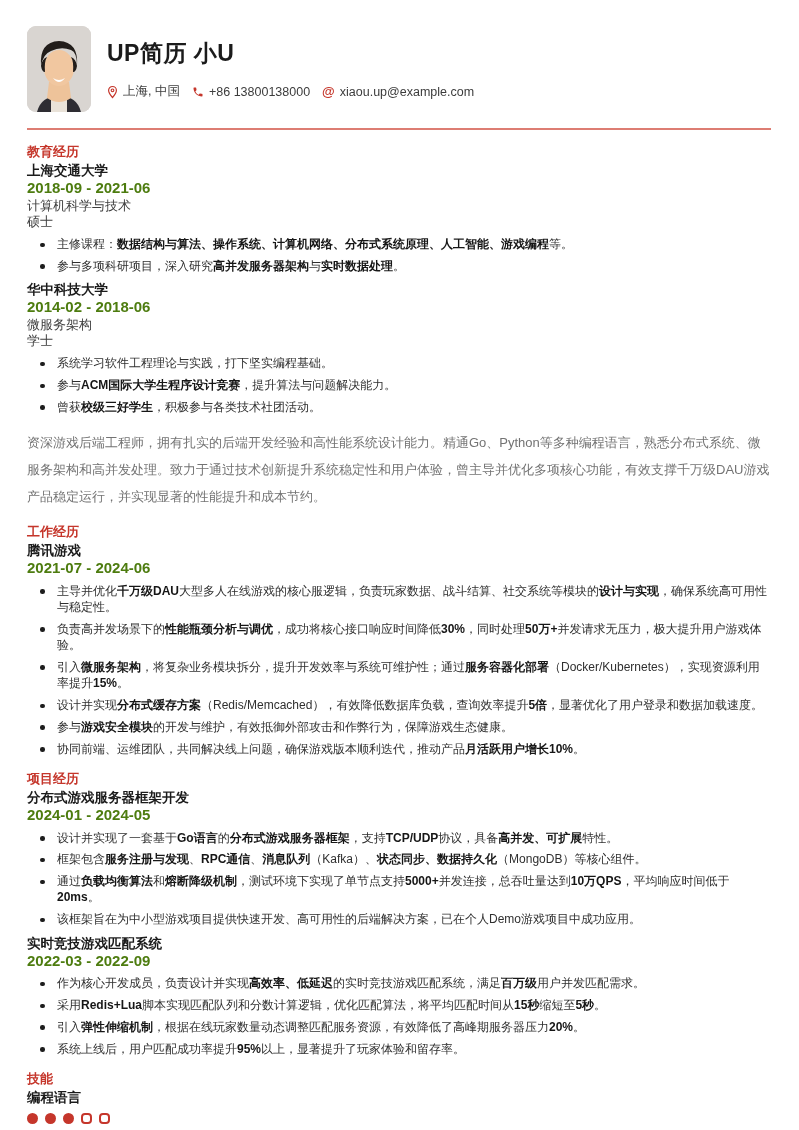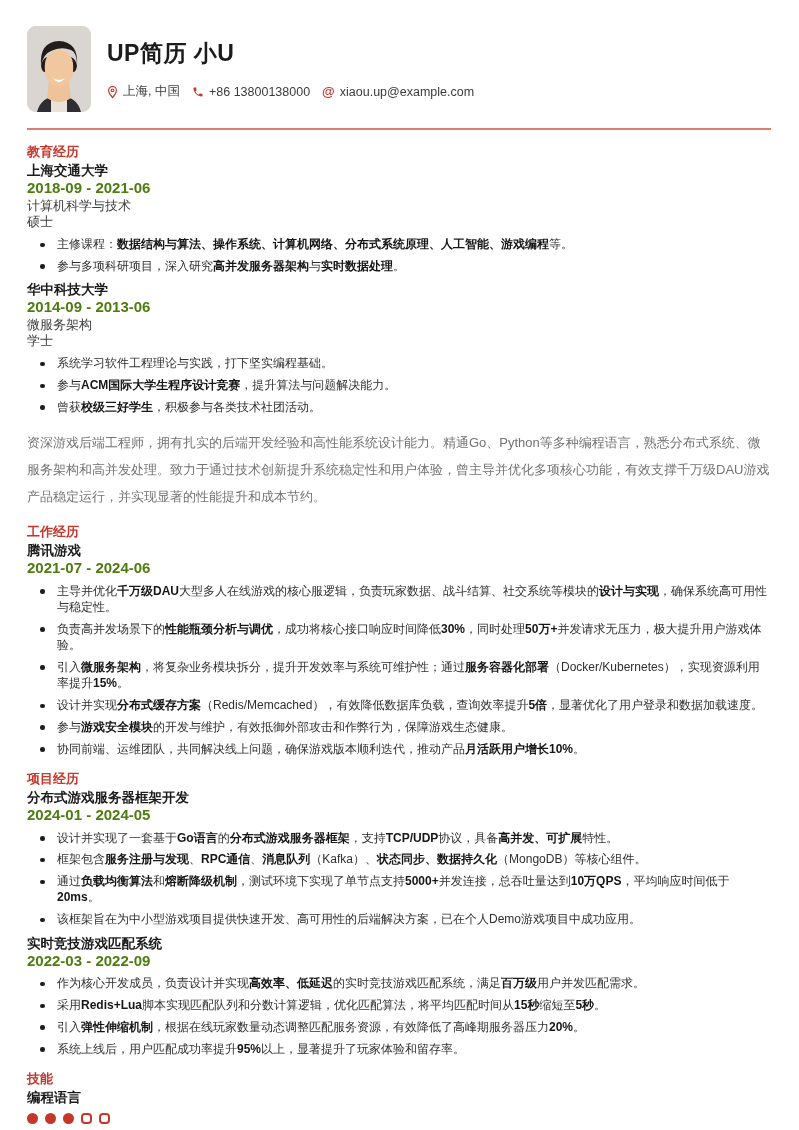--- a/index.html
+++ b/index.html
@@ -118,21 +118,21 @@
             <span class="entry-meta">硕士</span>
           </div>
           <ul class="bullets">
             <li><span>主修课程：</span><strong>数据结构与算法、操作系统、计算机网络、分布式系统原理、人工智能、游戏编程</strong><span>等。</span></li>
             <li><span>参与多项科研项目，深入研究</span><strong>高并发服务器架构</strong><span>与</span><strong>实时数据处理</strong><span>。</span></li>
           </ul>
         </div>
         <div class="entry">
           <div class="entry-head">
             <span class="entry-title">华中科技大学</span>
-            <span class="entry-date">2014-09 - 2013-06</span>
+            <span class="entry-date">2014-02 - 2018-06</span>
           </div>
           <div class="entry-sub">
             <span class="entry-subtitle">微服务架构</span>
             <span class="entry-meta">学士</span>
           </div>
           <ul class="bullets">
             <li><span>系统学习软件工程理论与实践，打下坚实编程基础。</span></li>
             <li><span>参与</span><strong>ACM国际大学生程序设计竞赛</strong><span>，提升算法与问题解决能力。</span></li>
             <li><span>曾获</span><strong>校级三好学生</strong><span>，积极参与各类技术社团活动。</span></li>
           </ul>

